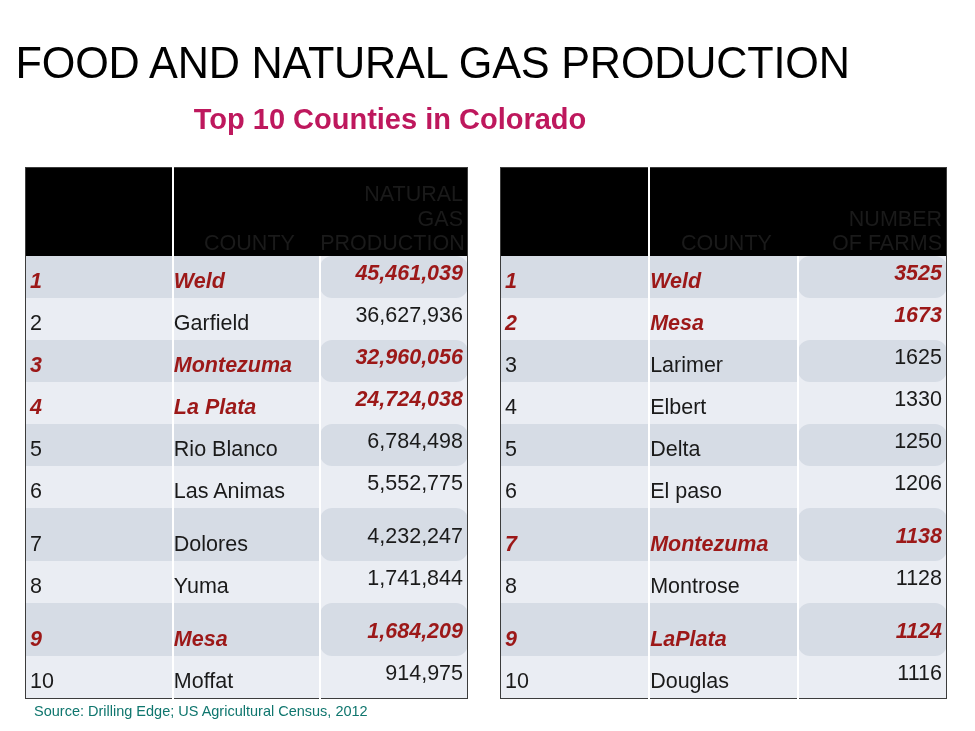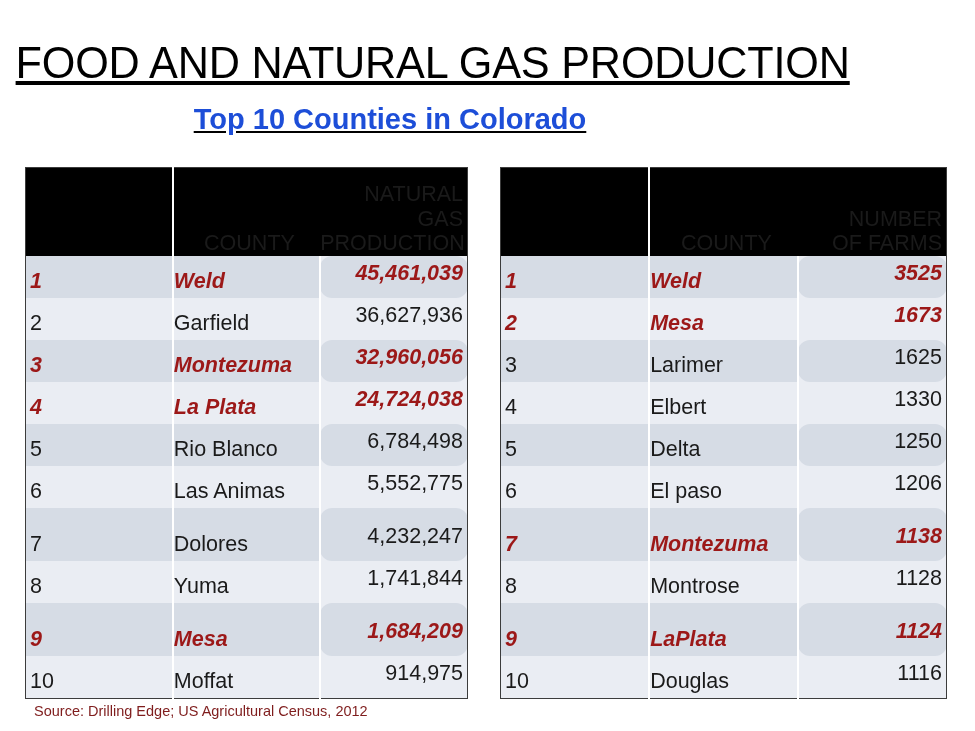--- a/index.html
+++ b/index.html
@@ -12,38 +12,37 @@
     background: #ffffff;
     font-family: "Liberation Sans", sans-serif;
     overflow: hidden;
     position: relative;
   }
 
   
   #title-block {
     width: 780px;
     text-align: center;
-    text-decoration: underline;
   }
   #main-title {
     font-family: "Liberation Sans Narrow", "Liberation Sans", sans-serif;
     font-size: 45px;
     font-weight: 400;
     color: #000000;
     letter-spacing: -0.2px;
     line-height: 1;
     padding-top: 40px;
     white-space: nowrap;
     transform: scaleX(0.96);
   }
   #sub-title {
     font-family: "Liberation Sans", sans-serif;
     font-size: 29px;
     font-weight: bold;
-    color: #1d4ed8;
+    color: #be185d;
     line-height: 1;
     padding-top: 20px;
     white-space: nowrap;
   }
 
   
   #tables-area {
     position: absolute;
     top: 167px;
     left: 0;
@@ -129,21 +128,21 @@
     font-style: italic;
   }
 
   
   #source-note {
     position: absolute;
     left: 34px;
     top: 703px;
     font-size: 14.5px;
     font-weight: normal;
-    color: #7f1d1d;
+    color: #0f766e;
     white-space: nowrap;
   }
 </style>
 </head>
 <body>
 
 <div id="title-block">
   <div id="main-title">FOOD AND NATURAL GAS PRODUCTION</div>
   <div id="sub-title">Top 10 Counties in Colorado</div>
 </div>

